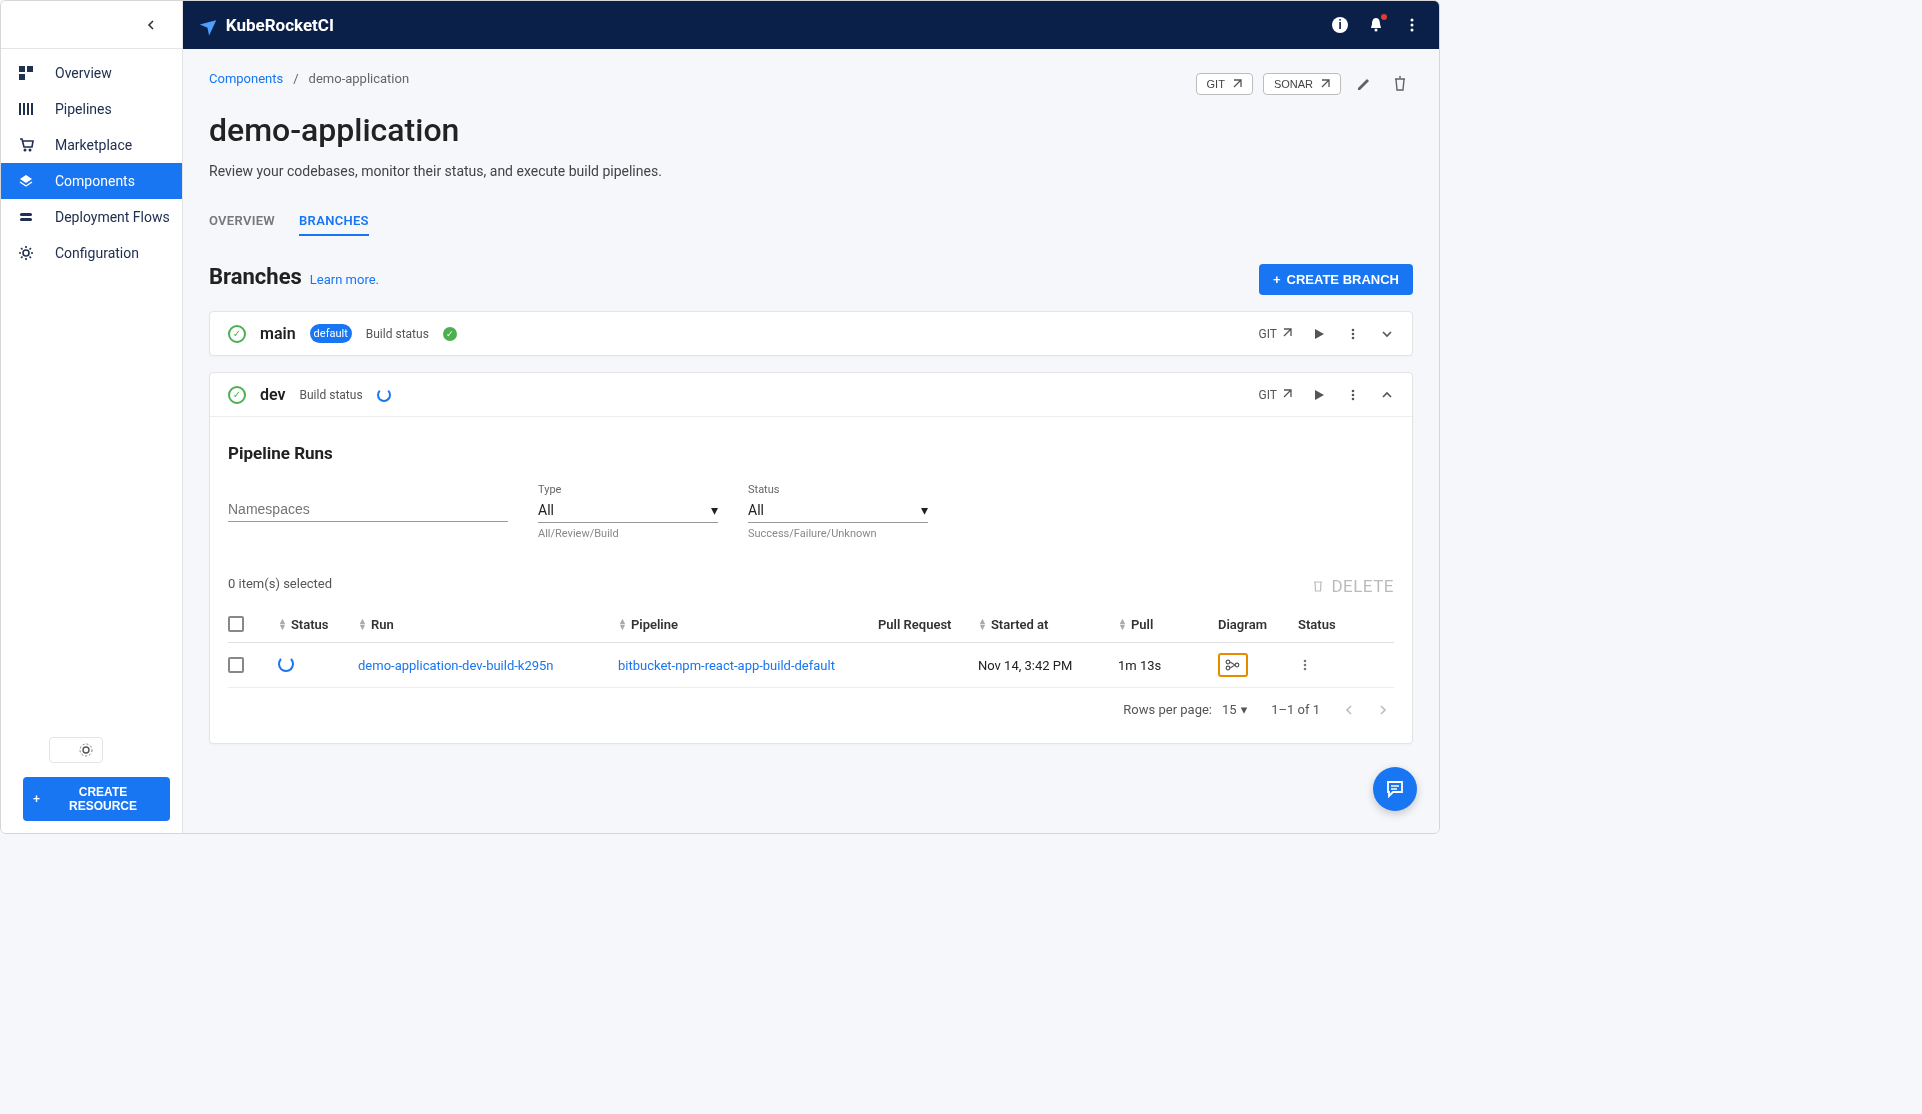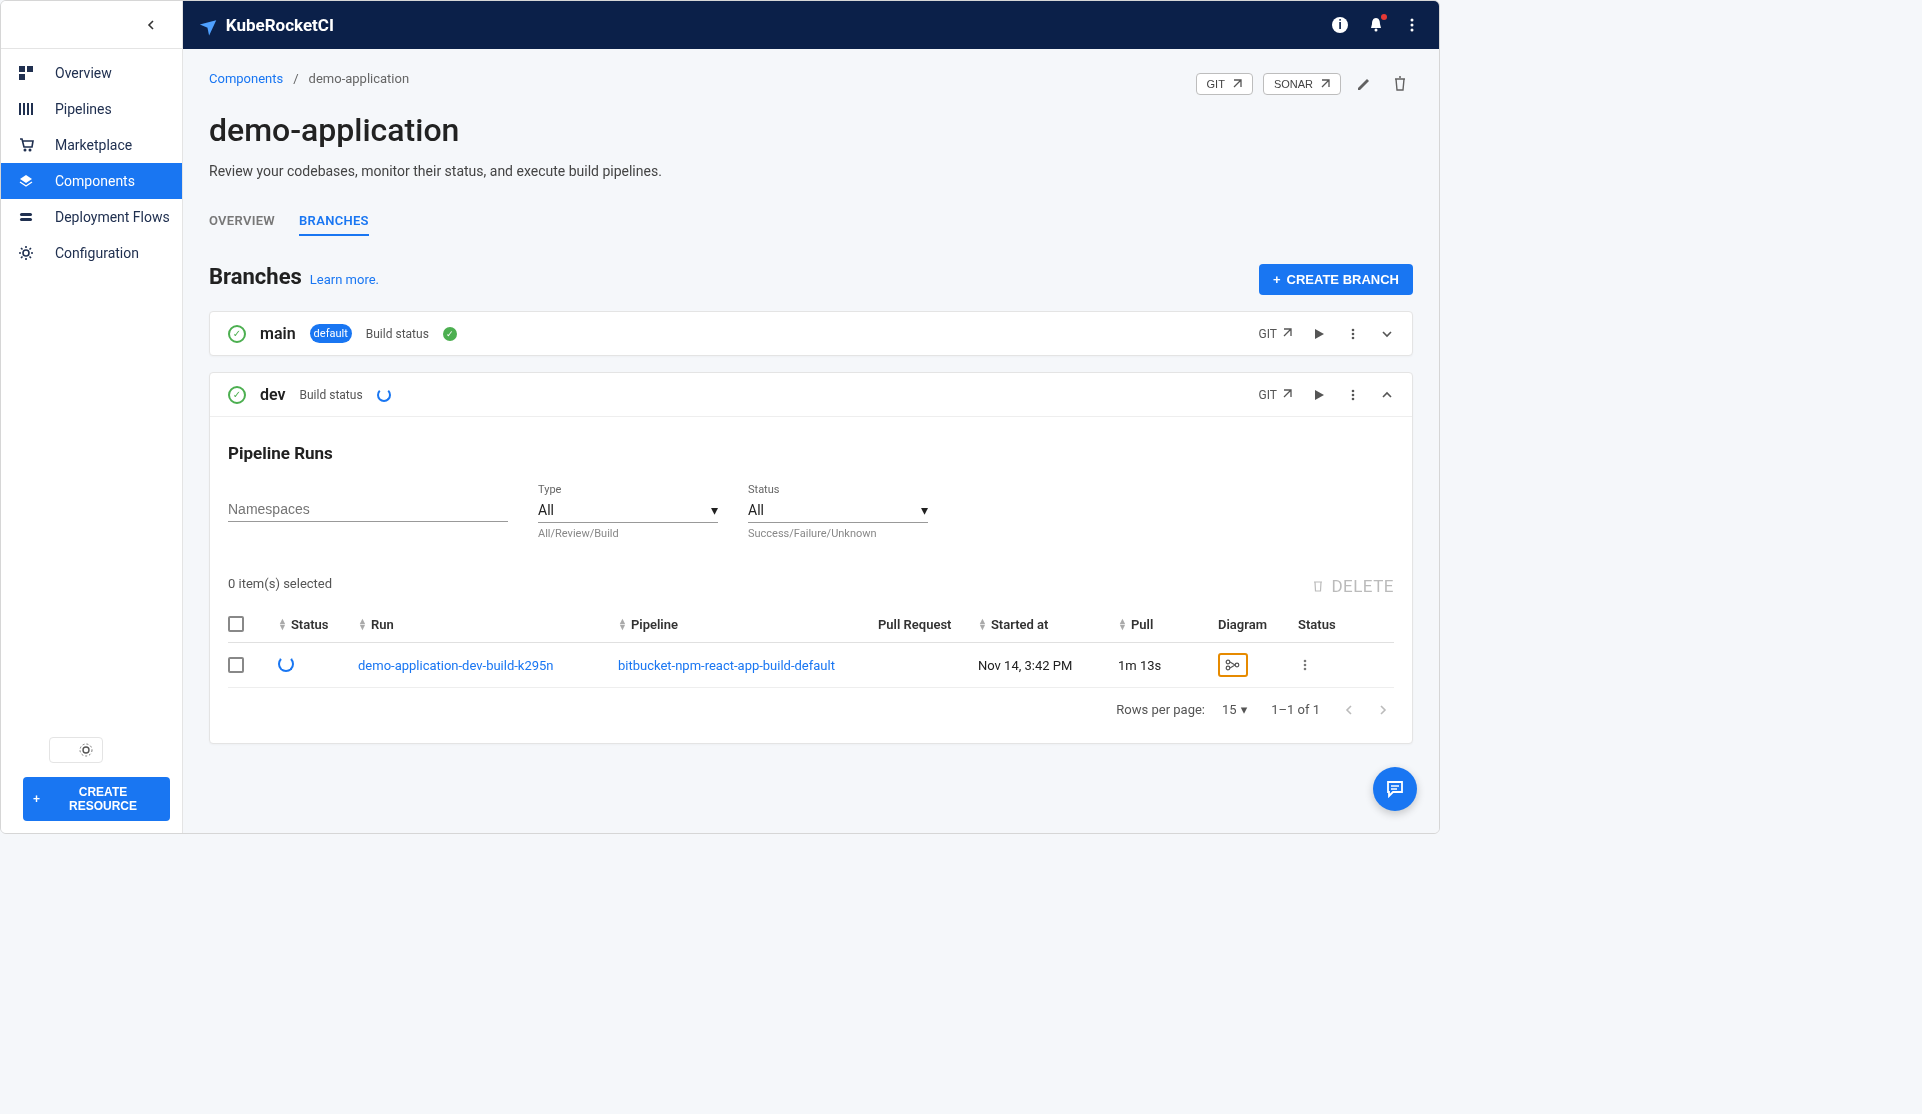--- a/index.html
+++ b/index.html
@@ -62,21 +62,21 @@
 .thead, .trow { display: grid; grid-template-columns: 50px 80px 260px 260px 100px 140px 100px 80px 60px; align-items: center; padding: 10px 0; font-size: 13px; }
 .thead { font-weight: 600; color: #333; border-bottom: 1px solid #e0e0e0; }
 .th { display: flex; align-items: center; gap: 4px; }
 .sort-arrows { font-size: 9px; color: #aaa; display: flex; flex-direction: column; line-height: 6px; }
 .trow { border-bottom: 1px solid #eee; }
 .link { color: #1976f2; text-decoration: none; font-size: 13px; }
 .checkbox { width: 16px; height: 16px; border: 2px solid #888; border-radius: 2px; cursor: pointer; }
 .diagram-box { border: 2px solid #e68a00; border-radius: 3px; padding: 3px 5px; display: inline-flex; cursor: pointer; }
 .pagination-row { display: flex; align-items: center; justify-content: flex-end; gap: 24px; padding: 14px 6px 4px 6px; font-size: 13px; color: #555; }
 .pager-arrow { color: #bbb; cursor: pointer; }
-.rows-per { display: flex; align-items: center; gap: 17px; }
+.rows-per { display: flex; align-items: center; gap: 10px; }
 .fab { position: absolute; right: 22px; bottom: 22px; width: 44px; height: 44px; background: #1976f2; border-radius: 50%; display: flex; align-items: center; justify-content: center; color: #fff; cursor: pointer; box-shadow: 0 3px 8px rgba(0,0,0,0.2); }
 svg { display: block; }
 </style>
 </head>
 <body>
 
 <div class="app">
 
   <aside class="sidebar">
     <div class="sidebar-header">

